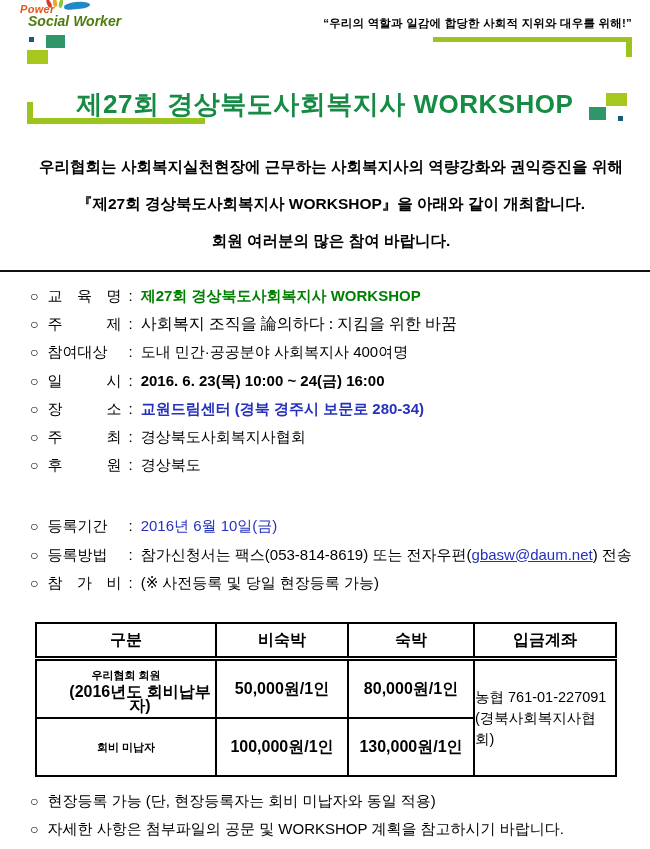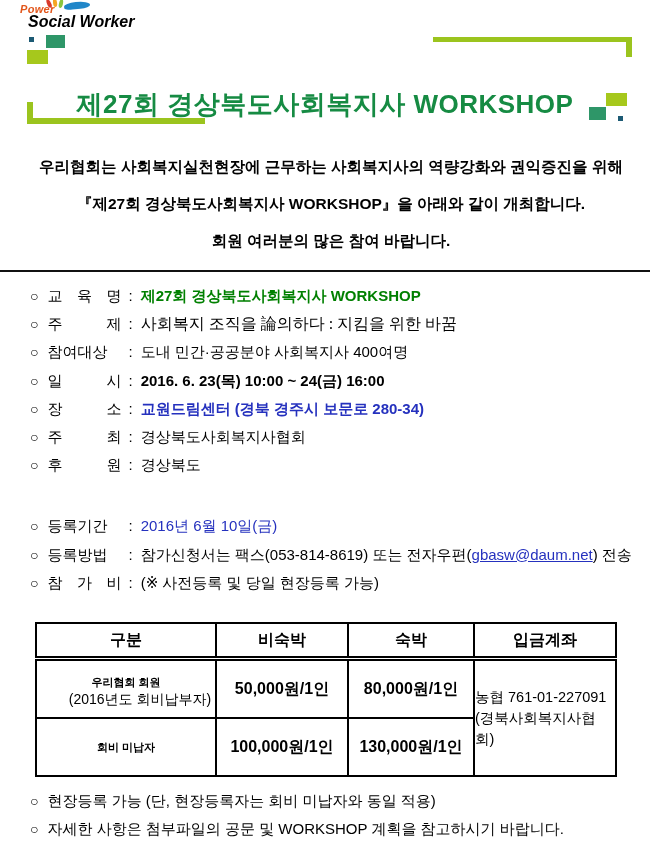--- a/index.html
+++ b/index.html
@@ -4,21 +4,21 @@
 <style>
   html,body{margin:0;padding:0;}
   body{
     width:650px;height:849px;background:#ffffff;position:relative;overflow:hidden;
     font-family:"Liberation Sans","DejaVu Sans",sans-serif;color:#000;
   }
   
   .header{position:relative;height:145px;}
   .logo{position:absolute;top:3px;left:17px;width:120px;height:34px;}
   .logo-power{display:block;margin-left:3px;font-size:11px;font-weight:bold;font-style:italic;color:#E2561B;letter-spacing:0.3px;}
-  .logo-sw{display:block;margin:-2px 0 0 11px;font-size:16px;font-weight:bold;font-style:italic;color:#000000;}
+  .logo-sw{display:block;margin:-2px 0 0 11px;font-size:14px;font-weight:bold;font-style:italic;color:#4d7c0f;}
   .logo-swoosh{position:absolute;top:-5px;left:30px;width:48px;height:12px;}
   .leaf{position:absolute;width:4px;height:9px;border-radius:50%/60% 60% 40% 40%;}
   .leaf-red{left:0;top:1px;background:#D93A2B;transform:rotate(-25deg);}
   .leaf-orange{left:6px;top:0;background:#F5A623;transform:rotate(-8deg);}
   .leaf-green{left:12px;top:1px;background:#8CC63F;transform:rotate(12deg);}
   .swoosh{position:absolute;left:17px;top:4px;width:26px;height:7px;background:#2187C9;border-radius:60% 70% 50% 40%;transform:rotate(-6deg);}
   .slogan{position:absolute;top:16px;right:18px;font-size:11.5px;font-weight:bold;letter-spacing:0.2px;}
   .doc-title{position:absolute;top:70px;left:0;width:100%;text-align:center;
     font-size:26px;font-weight:900;color:#168B43;letter-spacing:0.5px;}
   .bar{position:absolute;background:#9BC41E;}
@@ -50,41 +50,42 @@
   .v-bold{font-weight:bold;}
   .v-blue-bold{color:#2531BE;font-weight:bold;}
   .v-blue{color:#2531BE;margin-top:33px;}
   .email-link{color:#2531BE;}
   
   .fee-table{border-collapse:collapse;margin:21px 0 0 35px;width:580px;text-align:center;table-layout:fixed;}
   .fee-table th,.fee-table td{border:2px solid #000;padding:0;}
   .fee-table th{height:32px;font-size:16px;font-weight:bold;border-bottom:5px double #000;}
   .fee-table td{height:56px;}
   .cat-main{font-weight:bold;font-size:11px;line-height:19px;}
-  .cat-sub{font-weight:normal;font-size:14px;line-height:14px;padding-left:28px;}
+  .cat-sub{font-weight:bold;font-size:16px;line-height:14px;padding-left:28px;}
   .fee{font-weight:bold;font-size:16px;}
   .account-cell{text-align:left;padding-left:8px;font-size:14.5px;line-height:21px;}
   
   .notes{padding:10px 12px 0 30px;font-size:15px;}
   .note-row{display:flex;align-items:baseline;line-height:28px;white-space:nowrap;}
 </style>
 </head>
 <body>
 
 <div class="header">
   <div class="logo">
     <span class="logo-swoosh">
       <i class="leaf leaf-red"></i>
       <i class="leaf leaf-orange"></i>
       <i class="leaf leaf-green"></i>
       <i class="swoosh"></i>
     </span>
     <span class="logo-power">Power</span>
     <span class="logo-sw">Social Worker</span>
   </div>
+  <div class="slogan">“우리의 역할과 일감에 합당한 사회적 지위와 대우를 위해!”</div>
   <div class="bar bar-tr-h"></div>
   <div class="bar bar-tr-v"></div>
   <div class="sq sq-navy1"></div>
   <div class="sq sq-green1"></div>
   <div class="sq sq-lime1"></div>
   <h1 class="doc-title">제27회 경상북도사회복지사 WORKSHOP</h1>
   <div class="bar bar-tl-v"></div>
   <div class="bar bar-tl-h"></div>
   <div class="sq sq-lime2"></div>
   <div class="sq sq-green2"></div>

